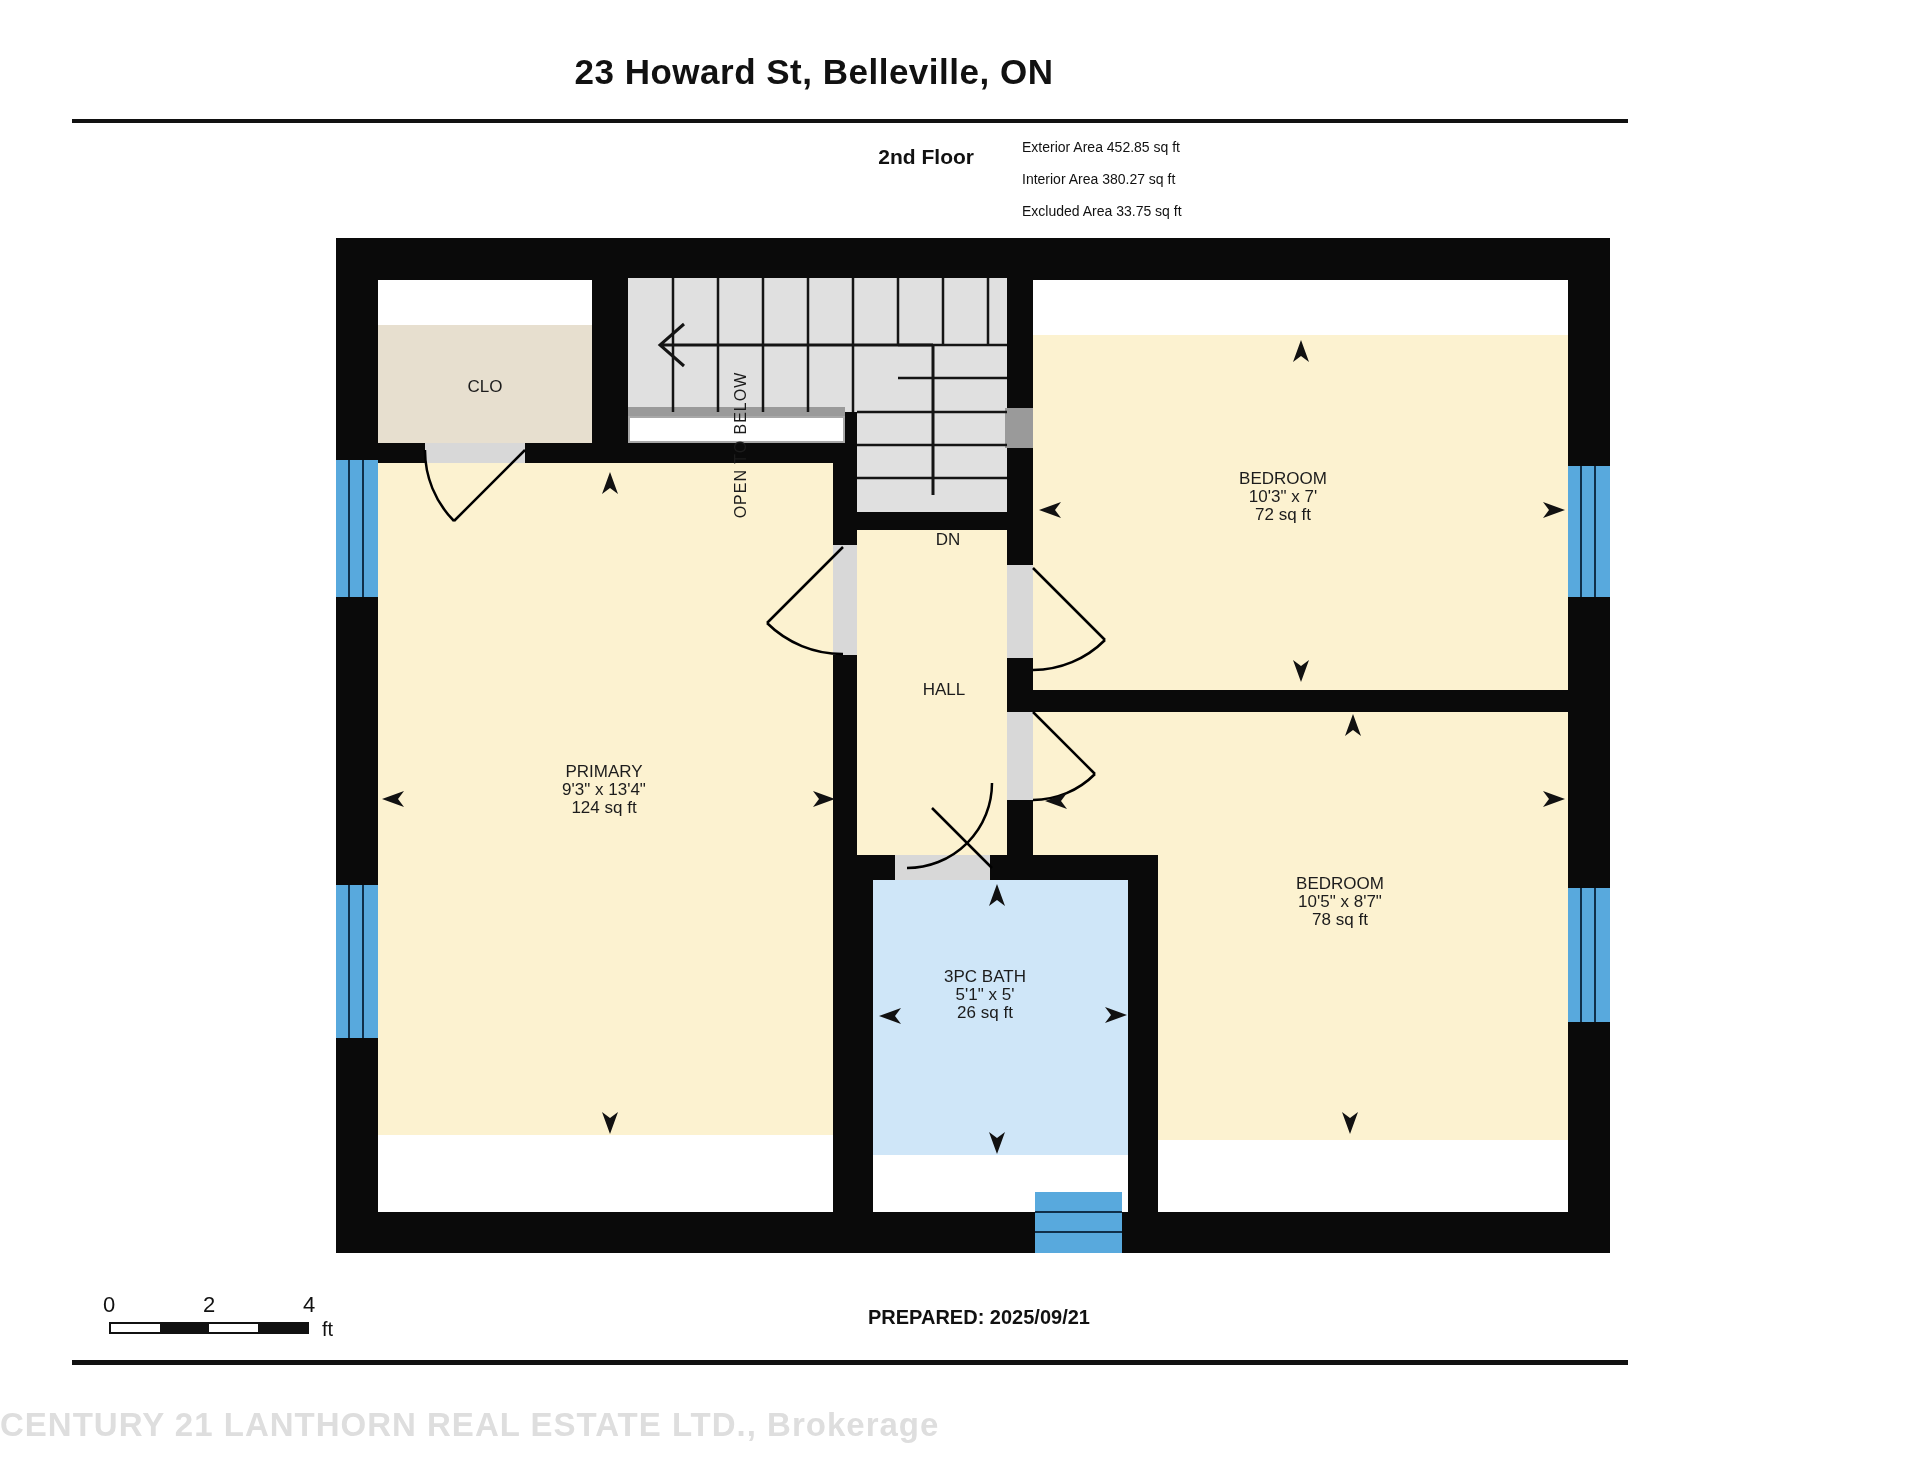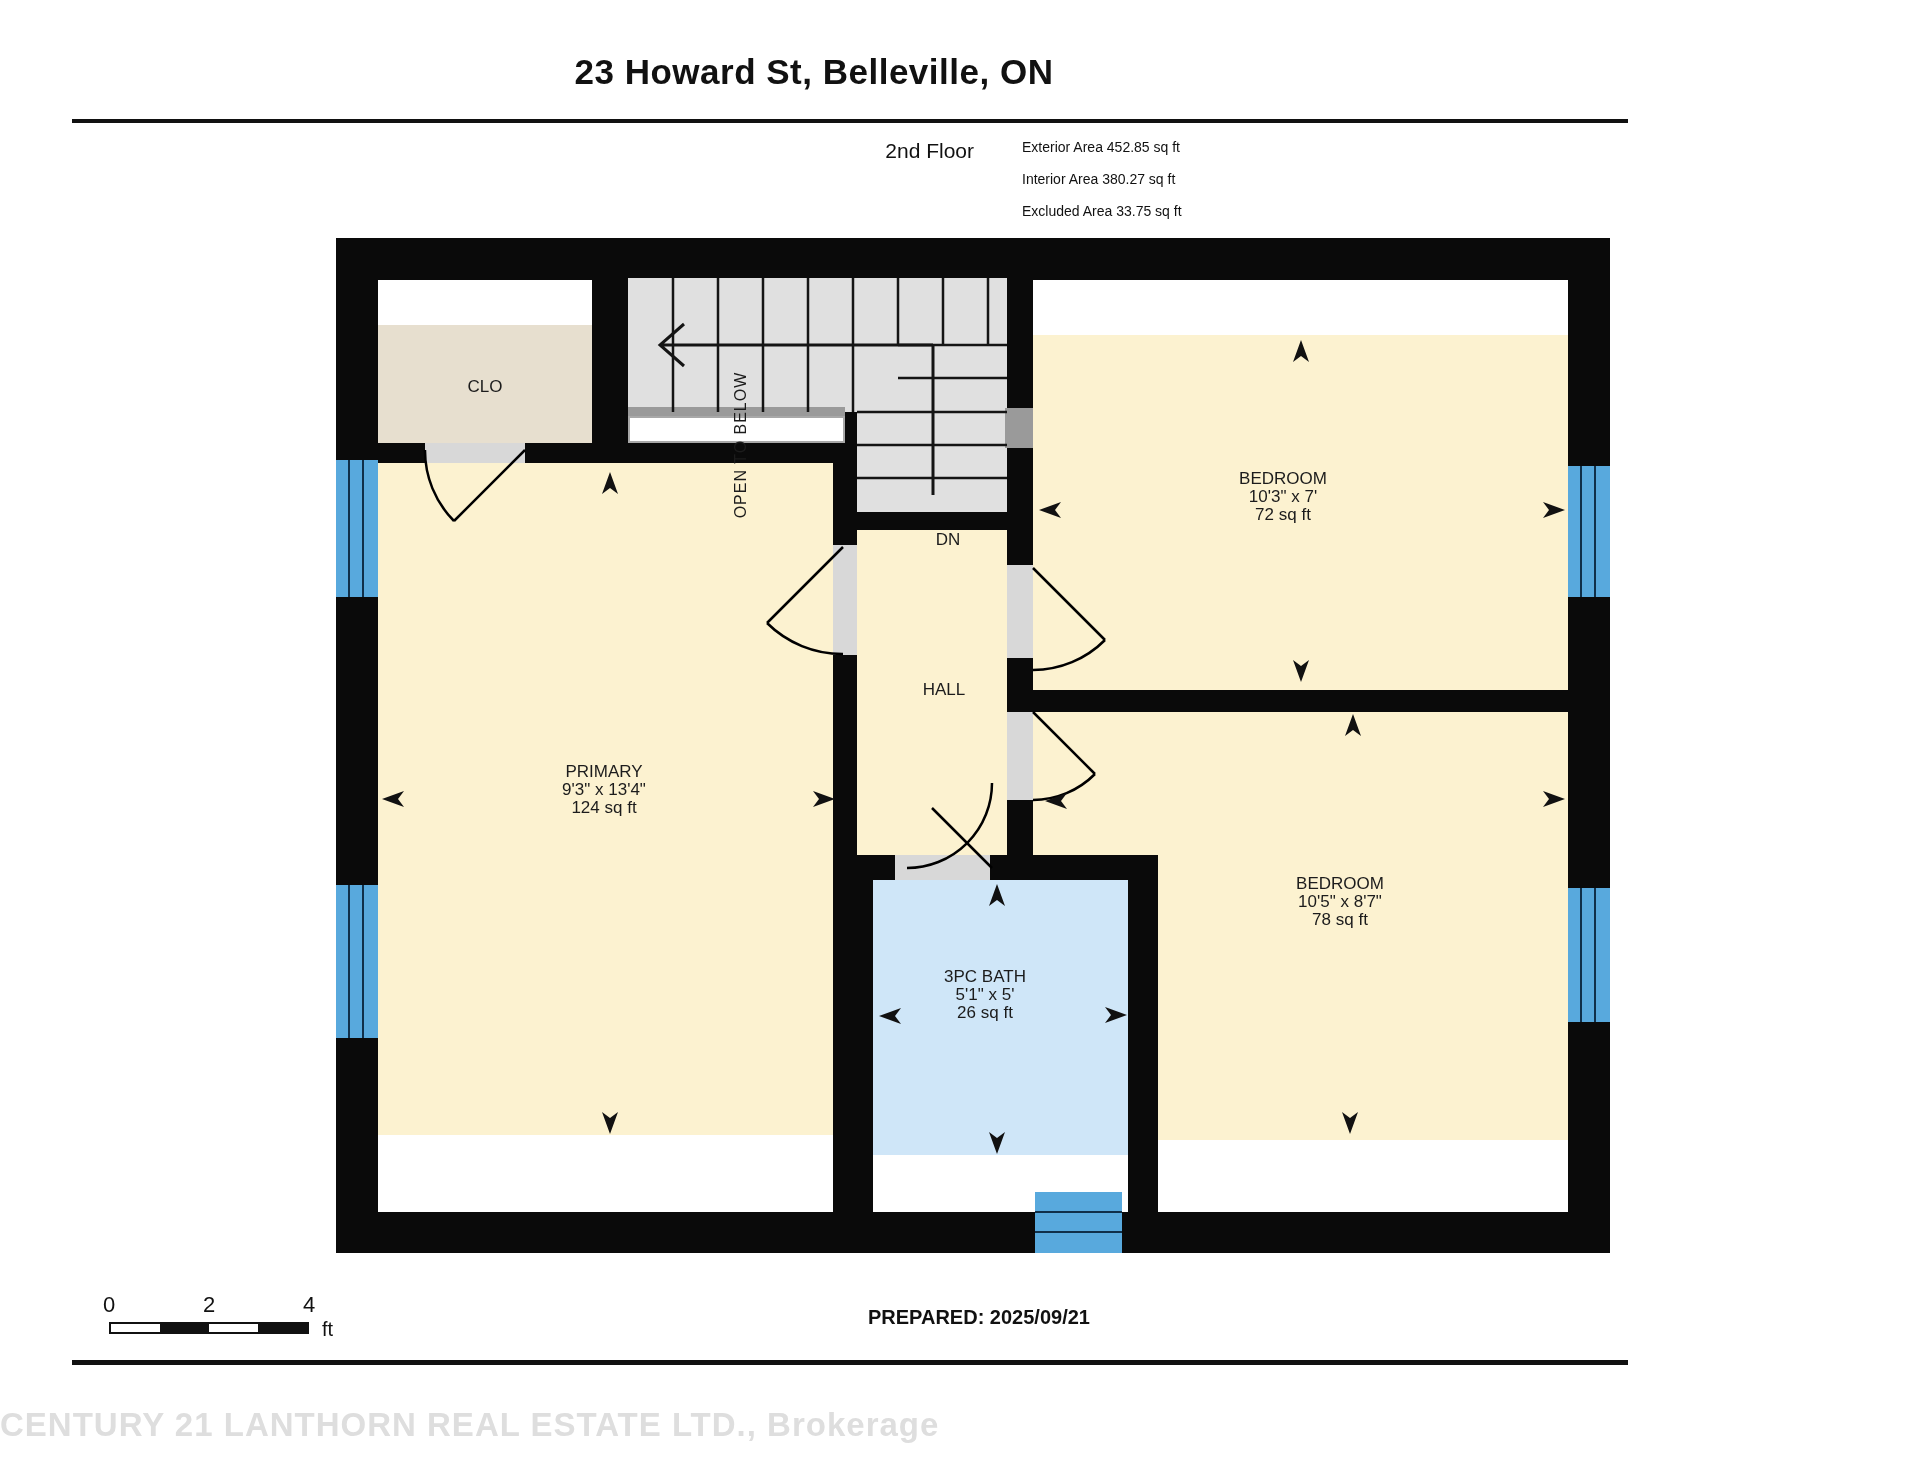--- a/index.html
+++ b/index.html
@@ -11,22 +11,22 @@
   *{box-sizing:border-box;margin:0;padding:0}
   html,body{background:#fff}
   body{font-family:"Liberation Sans",sans-serif;color:#111}
   .page{position:relative;width:1628px;height:1484px;background:#fff;overflow:hidden}
 
   .title{position:absolute;left:0;top:52px;width:100%;text-align:center;
          font-size:35px;font-weight:bold;letter-spacing:.5px}
   .rule{position:absolute;left:72px;width:1780px;background:#111}
   .rule.top{top:119px;height:4px}
   .rule.bottom{top:1360px;height:5px}
-  .floor-label{position:absolute;left:860px;top:139px;width:114px;text-align:right;
-               font-size:21px;font-weight:normal}
+  .floor-label{position:absolute;left:860px;top:145px;width:114px;text-align:right;
+               font-size:21px;font-weight:bold}
   .area-line{position:absolute;left:1022px;font-size:14px}
 
   .plan{position:absolute;left:336px;top:238px;width:1274px;height:1015px;
         background:var(--wall-color)}
   .plan > div{position:absolute}
   .room{background:var(--room-fill)}
   .excluded{background:#fff}
   .stairs{background:var(--stair-fill)}
   .threshold{background:var(--threshold)}
   .window{background:var(--window-fill)}

